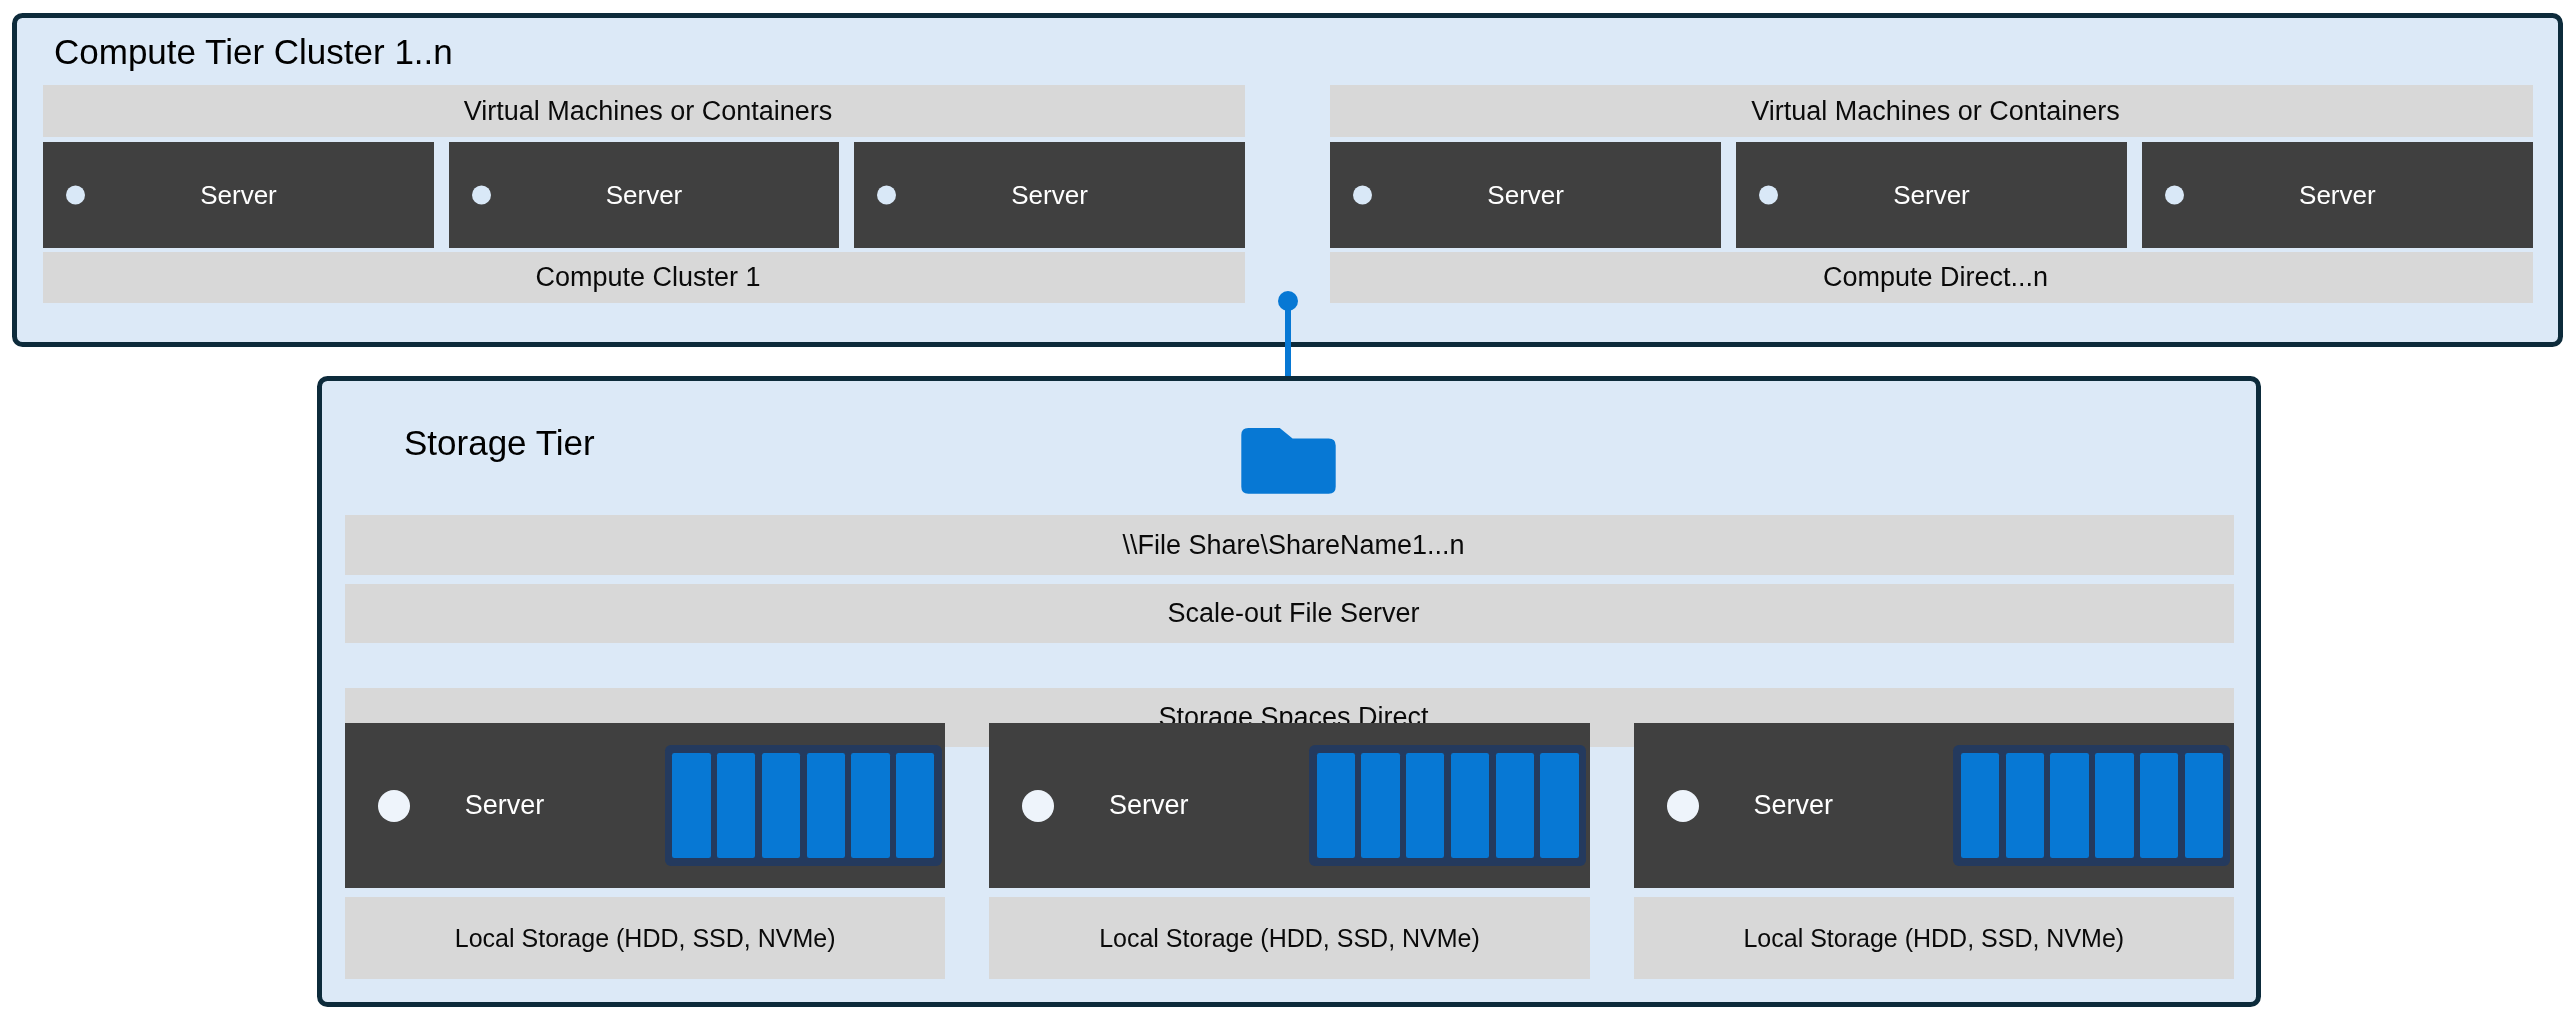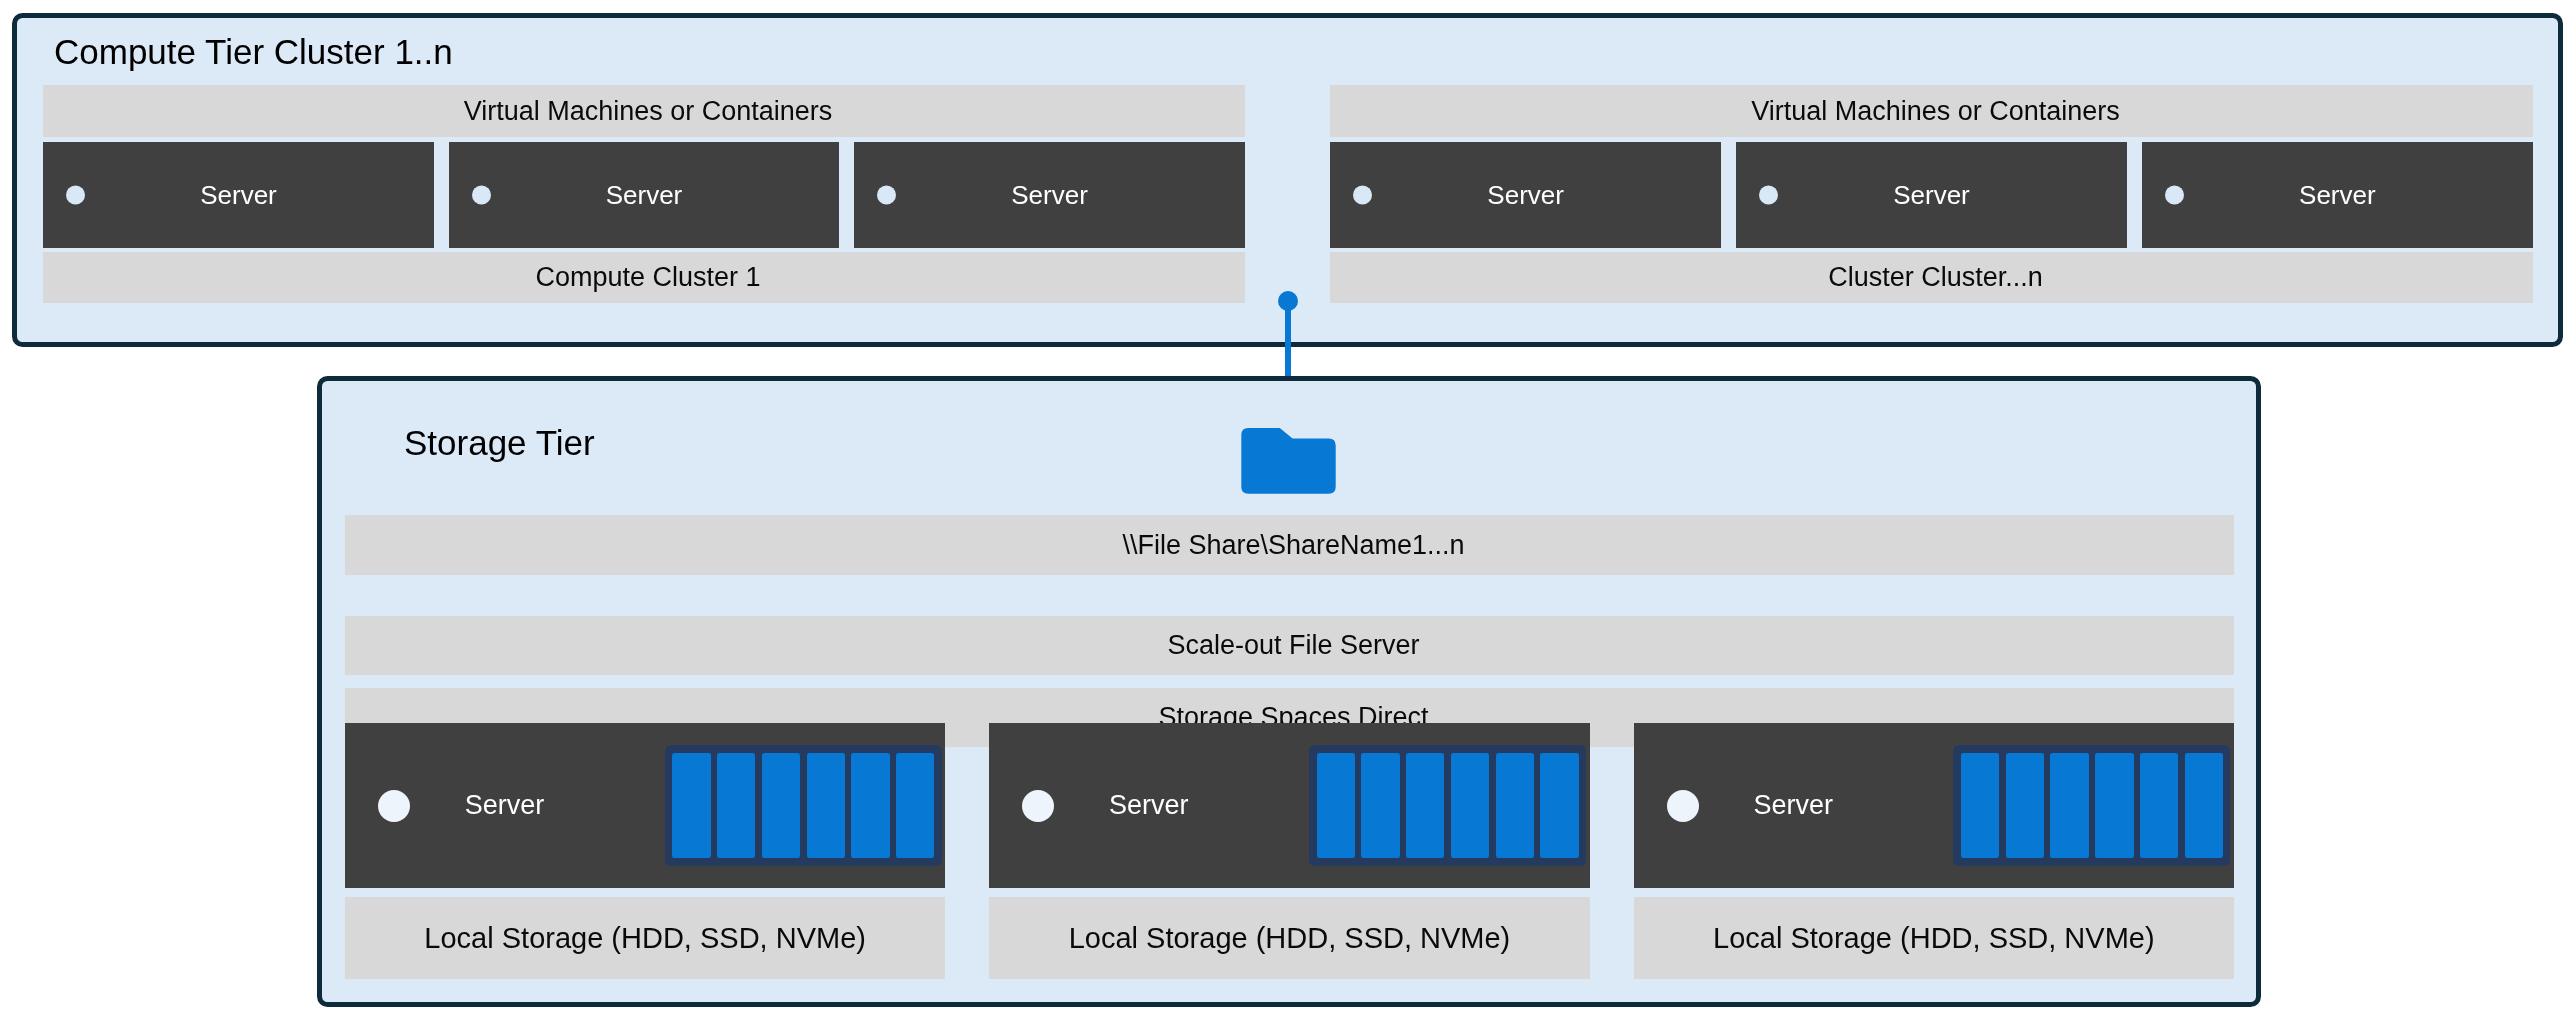--- a/index.html
+++ b/index.html
@@ -40,39 +40,39 @@
   .connector-line { position:absolute; left:1285px; top:301px; width:5.8px; height:112px; background:#0778d4; }
   .connector-dot { position:absolute; width:20px; height:20px; border-radius:50%; background:#0778d4; }
   #connector-dot-top { left:1278px; top:291px; }
   #connector-dot-bottom { left:1278px; top:403px; }
 
   
   #folder-icon { position:absolute; left:1240px; top:421px; width:97px; height:74px; }
 
   
   #fileshare-bar { left:345px; top:515px;  width:1889px; height:60px; }
-  #sofs-bar      { left:345px; top:584px; width:1889px; height:59px;margin-top:32px; }
+  #sofs-bar      { left:345px; top:584px; width:1889px; height:59px; }
   #ssd-bar       { left:345px; top:688px; width:1889px; height:59px; }
 
   
   #storage-servers { left:345px; top:723px; width:1889px; height:165px; display:flex; gap:44px; position:absolute; }
   .storage-server { position:relative; flex:1; background:#404040; }
   .storage-server .node-dot { position:absolute; left:33px; top:50%; transform:translateY(-50%);
                               width:32px; height:32px; border-radius:50%; background:#eef4fb; }
   .storage-server .server-label { position:absolute; left:0; top:0; bottom:0; width:319px;
                                   display:flex; align-items:center; justify-content:center;
                                   color:#ffffff; font-size:27px; }
   .disk-array { position:absolute; top:22px; right:3.5px; width:277px; height:121px; background:#243a5e;
                 border-radius:5.8px; display:flex; gap:6.4px; padding:7.6px; }
   .disk { flex:1; background:#0778d4; border-radius:2.3px; }
 
   
   #local-storage-row { position:absolute; left:345px; top:897px; width:1889px; height:82px; display:flex; gap:44px; }
   .local-bar { flex:1; background:#d8d8d8; display:flex; align-items:center; justify-content:center;
-               font-size:29px; color:#0a0a0a; white-space:nowrap; }
+               font-size:25px; color:#0a0a0a; white-space:nowrap; }
 </style>
 </head>
 <body>
 
 <div class="diagram">
 
   <div class="tier-box" id="compute-box"></div>
   <div class="tier-title" id="compute-title">Compute Tier Cluster 1..n</div>
 
   <div class="bar vm-bar-left">Virtual Machines or Containers</div>
@@ -102,21 +102,21 @@
       <span class="node-dot"></span>
       <span class="server-label">Server</span>
     </div>
     <div class="server">
       <span class="node-dot"></span>
       <span class="server-label">Server</span>
     </div>
   </div>
 
   <div class="bar cc-bar-left">Compute Cluster 1</div>
-  <div class="bar cc-bar-right">Cluster Cluster...n</div>
+  <div class="bar cc-bar-right">Compute Direct...n</div>
 
   <div class="connector-line"></div>
   <div class="connector-dot" id="connector-dot-top"></div>
   <div class="connector-dot" id="connector-dot-bottom"></div>
 
   <div class="tier-box" id="storage-box"></div>
   <div class="tier-title" id="storage-title">Storage Tier</div>
 
   <svg id="folder-icon" viewBox="0 0 166 127">
     <path d="M 14 12 L 68 12 L 90 30 L 152 30 Q 164 30 164 42 L 164 113 Q 164 125 152 125 L 14 125 Q 2 125 2 113 L 2 24 Q 2 12 14 12 Z" fill="#0778d4"></path>

